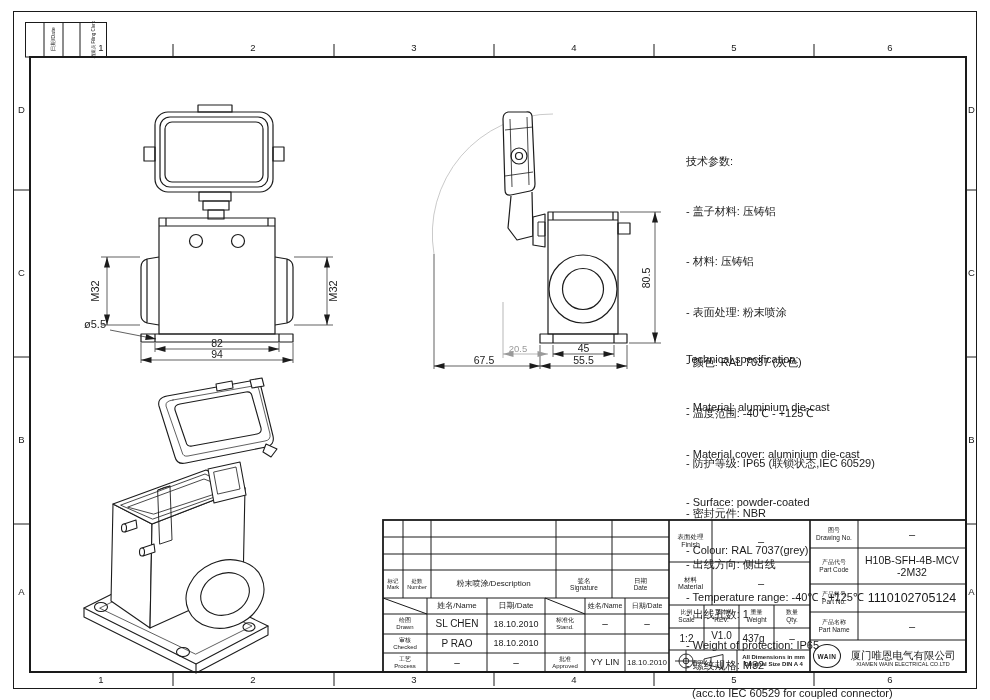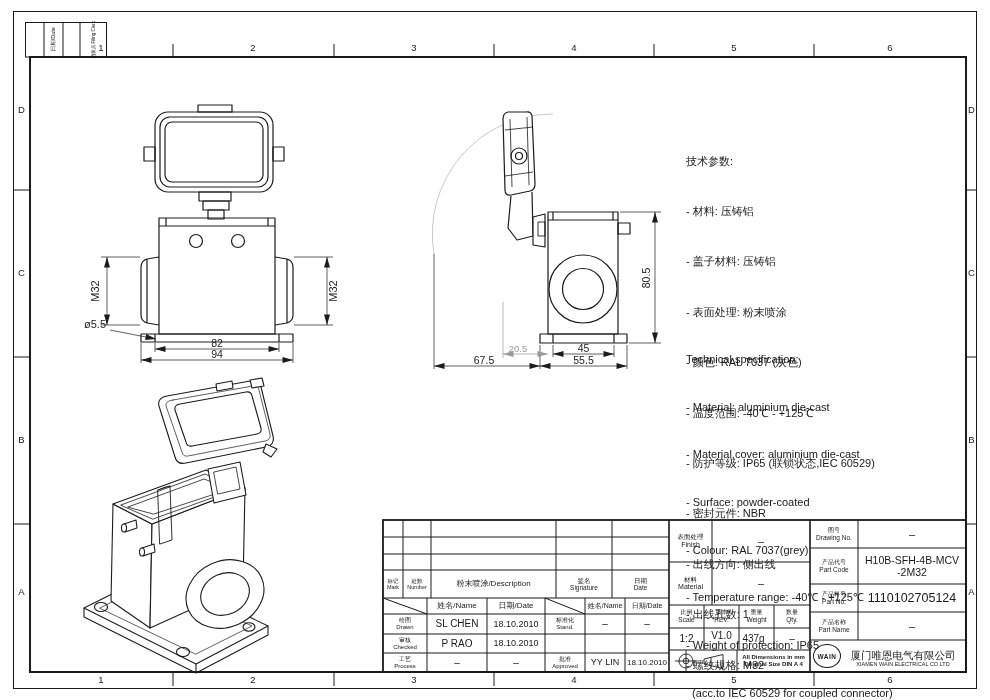--- a/index.html
+++ b/index.html
@@ -222,22 +222,22 @@
   <div class="t" style="left:965px;top:584px;width:13px;height:16px;font-size:9.5px">A</div>
   <div class="t" style="left:44px;top:22px;width:19px;height:35px">
     <span class="rot" style="font-size:5.5px">日期/Date</span>
   </div>
   <div class="t" style="left:80px;top:22px;width:27px;height:35px">
     <span class="rot" style="font-size:4.5px">档案员 Filing Clerk</span>
   </div>
 
   <div class="specs" style="left:686px;top:119px;font-size:11px;line-height:16.8px">
     <div class="spec-line">技术参数:</div>
+    <div class="spec-line">- 盖子材料: 压铸铝</div>
     <div class="spec-line">- 材料: 压铸铝</div>
-    <div class="spec-line">- 盖子材料: 压铸铝</div>
     <div class="spec-line">- 表面处理: 粉末喷涂</div>
     <div class="spec-line">- 颜色: RAL 7037 (灰色)</div>
     <div class="spec-line">- 温度范围: -40℃ - +125℃</div>
     <div class="spec-line">- 防护等级: IP65 (联锁状态,IEC 60529)</div>
     <div class="spec-line">- 密封元件: NBR</div>
     <div class="spec-line">- 出线方向: 侧出线</div>
     <div class="spec-line">- 出线孔数: 1</div>
     <div class="spec-line">- 螺纹规格: M32</div>
   </div>
   <div class="specs" style="left:686px;top:320px;font-size:11px;line-height:15.9px">

